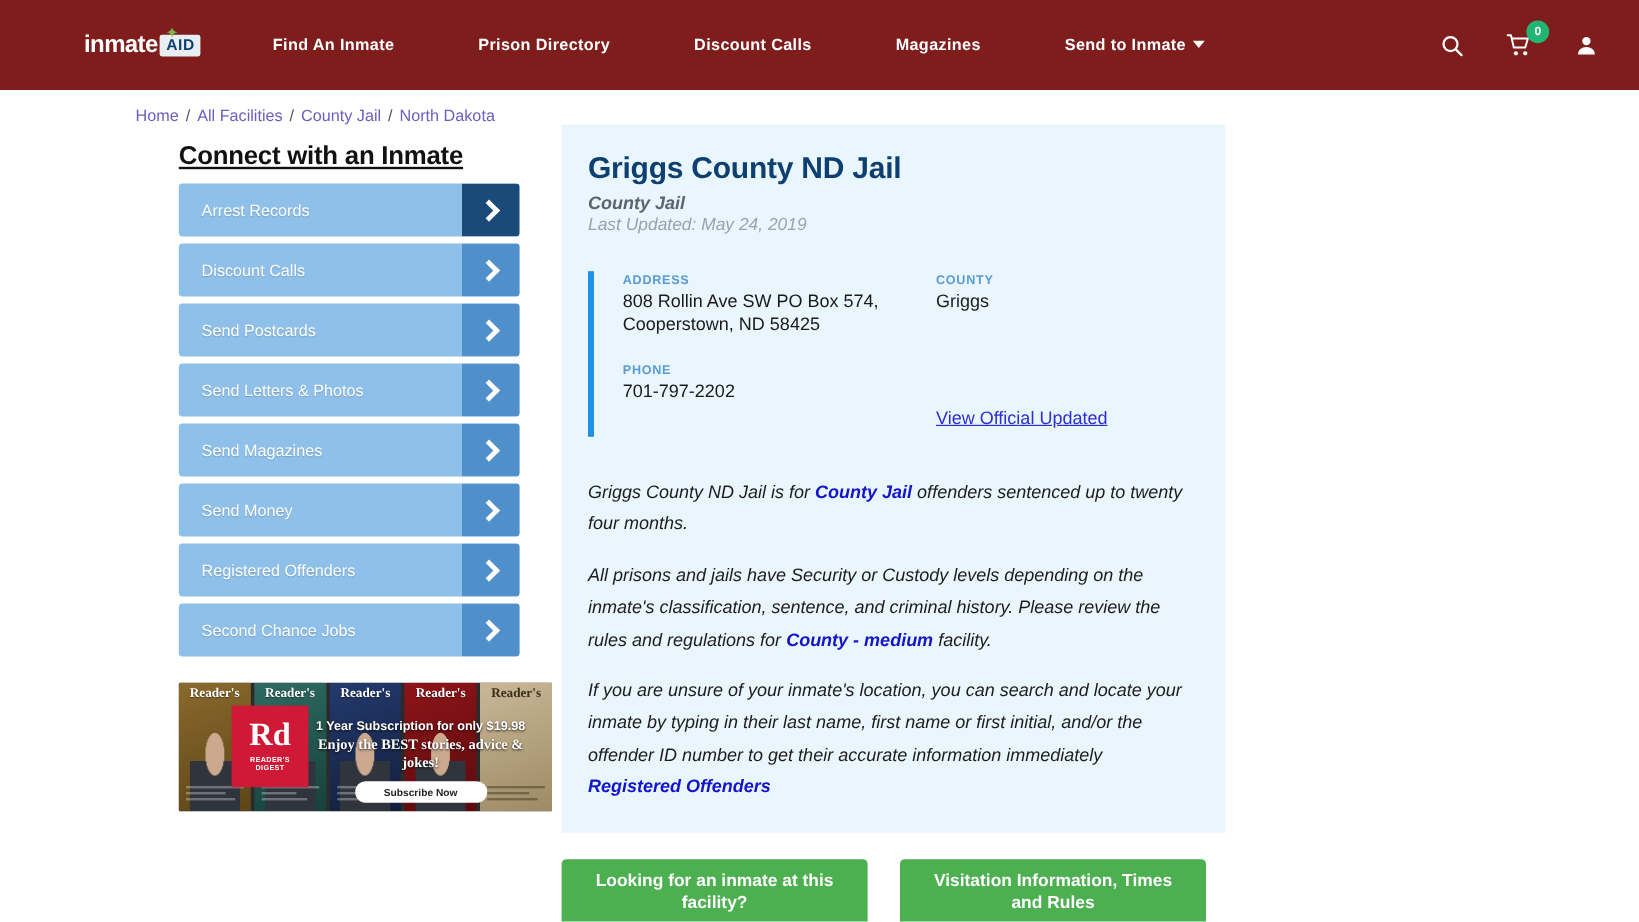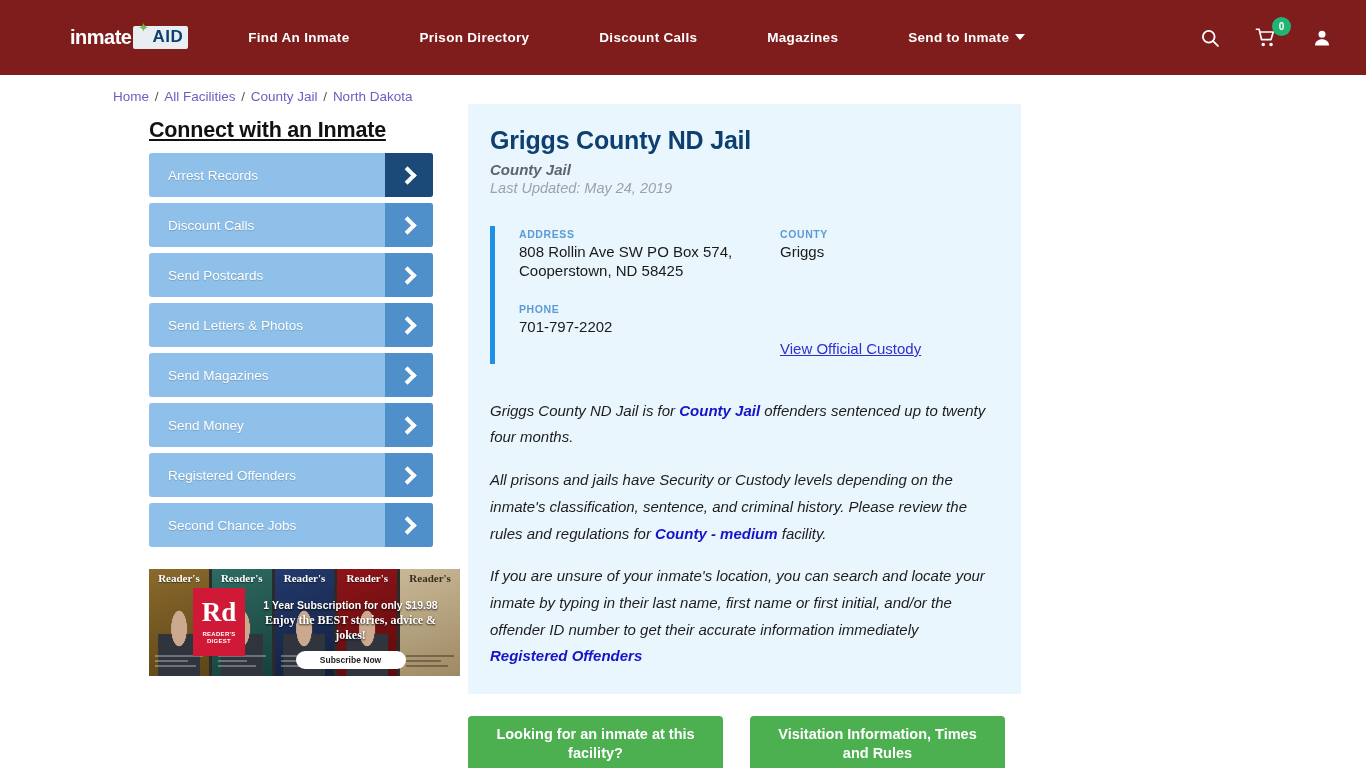--- a/index.html
+++ b/index.html
@@ -39,24 +39,24 @@
     position: absolute;
     left: 68px;
     top: -3px;
     color: #7ab648;
     font-size: 13px;
     line-height: 1;
   }
   .logo-aid {
     background: #e9eef3;
     color: #0d4071;
-    font-size: 17px;
+    font-size: 13px;
     font-weight: 700;
     letter-spacing: 0.5px;
-    padding: 1px 5px 2px 19px;
+    padding: 1px 5px 2px 5px;
     margin-left: 2px;
     border-radius: 2px;
   }
   .nav {
     display: flex;
     align-items: center;
     flex: 1 1 auto;
     gap: 0;
   }
   .nav-item {
@@ -221,21 +221,21 @@
     transform: translateX(-50%);
     width: 70%;
     height: 62%;
     background: radial-gradient(ellipse at 50% 28%, #caa98e 0 26%, rgba(0,0,0,0) 27%),
                 linear-gradient(to bottom, rgba(0,0,0,0) 36%, #30343c 37%);
     border-radius: 40% 40% 0 0;
   }
   .rd-logo {
     position: absolute;
     left: 44px; top: 19px;
-    width: 52px; height: 68px;
+    width: 64px; height: 68px;
     background: #d01837;
     display: flex;
     flex-direction: column;
     align-items: center;
     justify-content: center;
     color: #ffffff;
     z-index: 4;
   }
   .rd-logo .rd-mark {
     font-family: "Liberation Serif", serif;
@@ -555,21 +555,21 @@
       <div class="info-block">
         <div class="info-col">
           <div class="info-label">ADDRESS</div>
           <div class="info-value">808 Rollin Ave SW PO Box 574, Cooperstown, ND 58425</div>
           <div class="info-label">PHONE</div>
           <div class="info-value last">701-797-2202</div>
         </div>
         <div class="info-col right">
           <div class="info-label">COUNTY</div>
           <div class="info-value">Griggs</div>
-          <a class="official-link">View Official Custody</a>
+          <a class="official-link">View Official Updated</a>
         </div>
       </div>
 
       <div class="body-copy">
         <p><span>Griggs County ND Jail is for </span><a>County Jail</a><span> offenders sentenced up to twenty four months.</span></p>
         <p><span>All prisons and jails have Security or Custody levels depending on the inmate's classification, sentence, and criminal history. Please review the rules and regulations for </span><a>County - medium</a><span> facility.</span></p>
         <p><span>If you are unsure of your inmate's location, you can search and locate your inmate by typing in their last name, first name or first initial, and/or the offender ID number to get their accurate information immediately </span><a>Registered Offenders</a></p>
       </div>
 
     </div>

